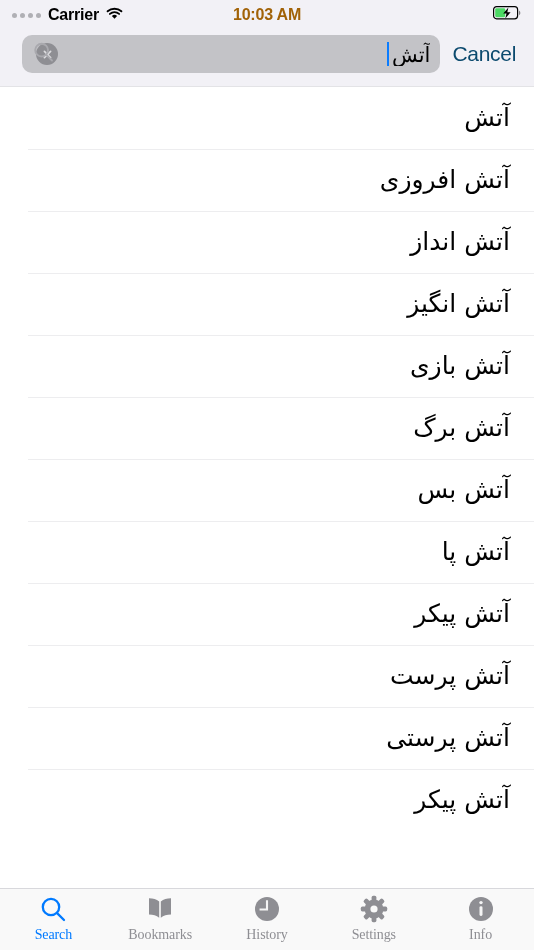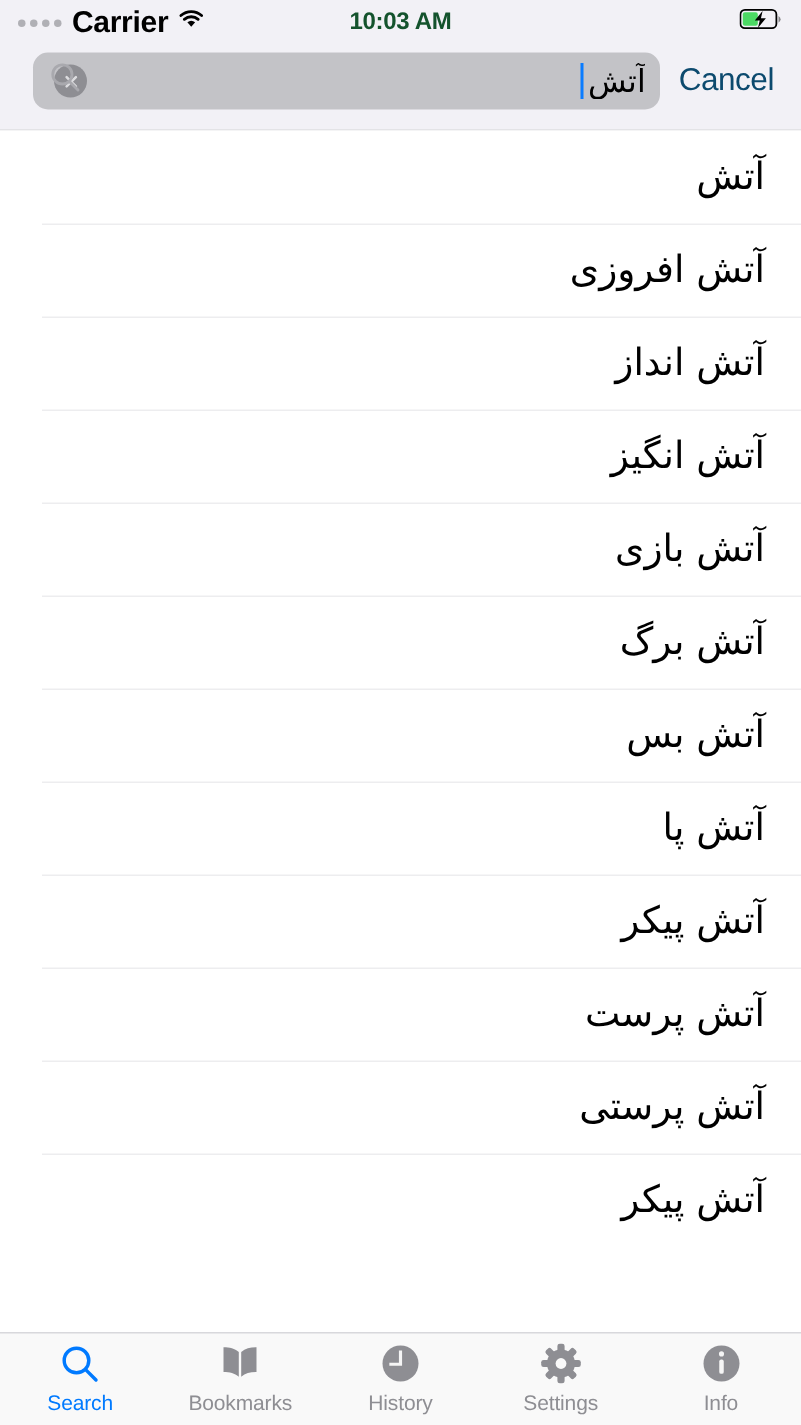--- a/index.html
+++ b/index.html
@@ -15,25 +15,25 @@
   .status-bar{
     height:30px; width:100%;
     background:#f2f1f6;
     display:flex; align-items:center;
     padding:0 12px;
     position:relative;
   }
   .status-left{ display:flex; align-items:center; gap:7px; }
   .dots{ display:flex; gap:3px; align-items:center; }
   .dots i{ width:5px; height:5px; border-radius:50%; background:#b0b0b5; display:block; }
-  .carrier{ font-size:20px; font-weight:700; color:#000; letter-spacing:-0.2px;text-align:right; }
+  .carrier{ font-size:16px; font-weight:700; color:#000; letter-spacing:-0.2px;text-align:right; }
   .wifi{ display:block; }
   .status-time{
     position:absolute; left:0; right:0; text-align:center;
-    font-size:16px; font-weight:700; color:#14532d; letter-spacing:-0.2px;
+    font-size:16px; font-weight:700; color:#a16207; letter-spacing:-0.2px;
     pointer-events:none;
   }
   .status-right{ margin-left:auto; display:flex; align-items:center; }
 
   
   .header{ background:#f2f1f6; padding:0 0 4px 0; }
   .search-row{
     display:flex; align-items:center;
     padding:5px 14px 9px 22px;
     gap:12px;
@@ -108,21 +108,21 @@
     border-top:1px solid #d8d8dc;
     display:flex; align-items:flex-start;
     padding-top:5px;
   }
   .tab{
     flex:1; display:flex; flex-direction:column;
     align-items:center; gap:3px;
   }
   .tab-icon{ height:30px; display:flex; align-items:center; justify-content:center; }
   .tab-label{
-    font-size:14px; color:#8e8e93; letter-spacing:-0.1px;
+    font-size:14px; color:#8e8e93; letter-spacing:-0.1px;font-family:Liberation Serif, serif;
   }
   .tab.active .tab-label{ color:#007aff; }
 </style>
 </head>
 <body>
 
 <div class="status-bar">
   <div class="status-left">
     <span class="dots">
       <i></i>

